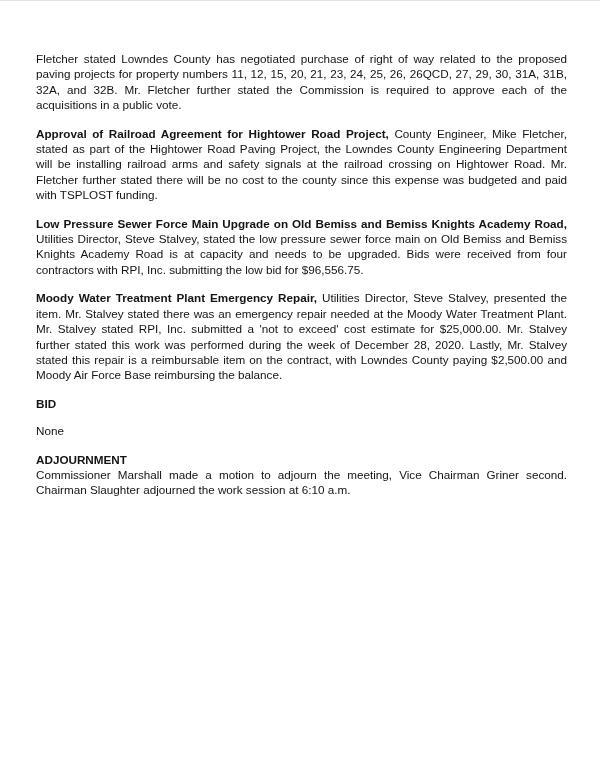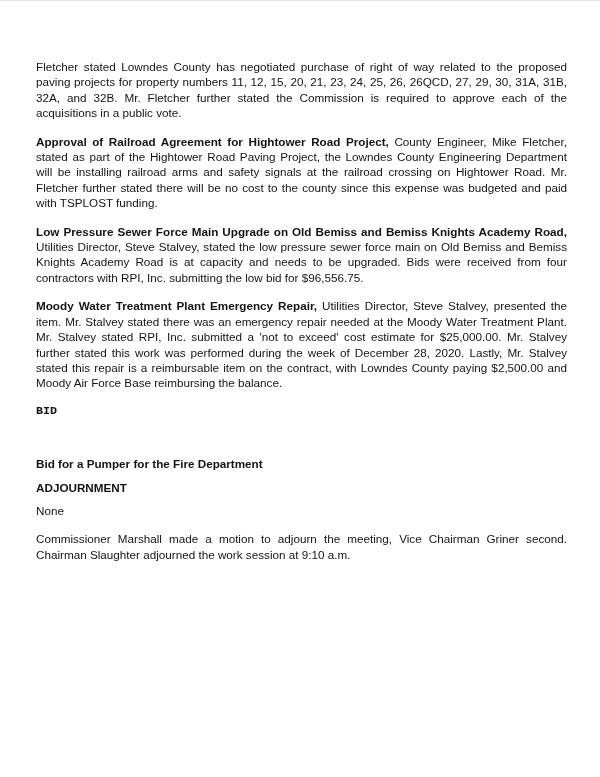--- a/index.html
+++ b/index.html
@@ -14,53 +14,51 @@
     background: #ffffff;
     border-top: 1px solid #e4e4e4;
     padding: 50px 33px 40px 36px;
     font-family: "Liberation Sans", "DejaVu Sans", sans-serif;
     font-size: 11.7px;
     line-height: 15.4px;
     color: #141414;
     overflow: hidden;
   }
   .para {
-    margin: 8px 0 13px 0;
+    margin: 0 0 13px 0;
     text-align: justify;
   }
   .lead {
     font-weight: bold;
   }
   .heading {
     font-weight: bold;
     text-align: left;
   }
   .heading.tight {
     margin-bottom: 0;
   }
   .bid-heading {
-    margin: 6px 0 37px 0;
-    font-family: Liberation Mono, monospace;
+    margin: 6px 0 12px 0;
   }
 </style>
 </head>
 <body>
 
 <div class="page">
 
   <p class="para"><span>Fletcher stated Lowndes County has negotiated purchase of right of way related to the proposed paving projects for property numbers 11, 12, 15, 20, 21, 23, 24, 25, 26, 26QCD, 27, 29, 30, 31A, 31B, 32A, and 32B.  Mr. Fletcher further stated the Commission is required to approve each of the acquisitions in a public vote.</span></p>
 
   <p class="para"><span class="lead">Approval of Railroad Agreement for Hightower Road Project,</span><span> County Engineer, Mike Fletcher, stated as part of the Hightower Road Paving Project, the Lowndes County Engineering Department will be installing railroad arms and safety signals at the railroad crossing on Hightower Road.  Mr. Fletcher further stated there will be no cost to the county since this expense was budgeted and paid with TSPLOST funding.</span></p>
 
   <p class="para"><span class="lead">Low Pressure Sewer Force Main Upgrade on Old Bemiss and Bemiss Knights Academy Road,</span><span> Utilities Director, Steve Stalvey, stated the low pressure sewer force main on Old Bemiss and Bemiss Knights Academy Road is at capacity and needs to be upgraded.  Bids were received from four contractors with RPI, Inc. submitting the low bid for $96,556.75.</span></p>
 
   <p class="para"><span class="lead">Moody Water Treatment Plant Emergency Repair,</span><span> Utilities Director, Steve Stalvey, presented the item.  Mr. Stalvey stated there was an emergency repair needed at the Moody Water Treatment Plant.  Mr. Stalvey stated RPI, Inc. submitted a 'not to exceed' cost estimate for $25,000.00.  Mr. Stalvey further stated this work was performed during the week of December 28, 2020.  Lastly, Mr. Stalvey stated this repair is a reimbursable item on the contract, with Lowndes County paying $2,500.00 and Moody Air Force Base reimbursing the balance.</span></p>
 
   <p class="para heading bid-heading">BID</p>
 
-  <p class="para heading tight">Bid for a Pumper for the Fire Department</p>
+
+  <p class="para"><span>None</span></p>
 
   <p class="para heading tight">ADJOURNMENT</p>
-
-  <p class="para"><span>None</span></p>
-  <p class="para"><span>Commissioner Marshall made a motion to adjourn the meeting, Vice Chairman Griner second.  Chairman Slaughter adjourned the work session at 9:10 a.m.</span></p>
+  <p class="para"><span>Commissioner Marshall made a motion to adjourn the meeting, Vice Chairman Griner second.  Chairman Slaughter adjourned the work session at 6:10 a.m.</span></p>
 
 </div>
 
 </body></html>

